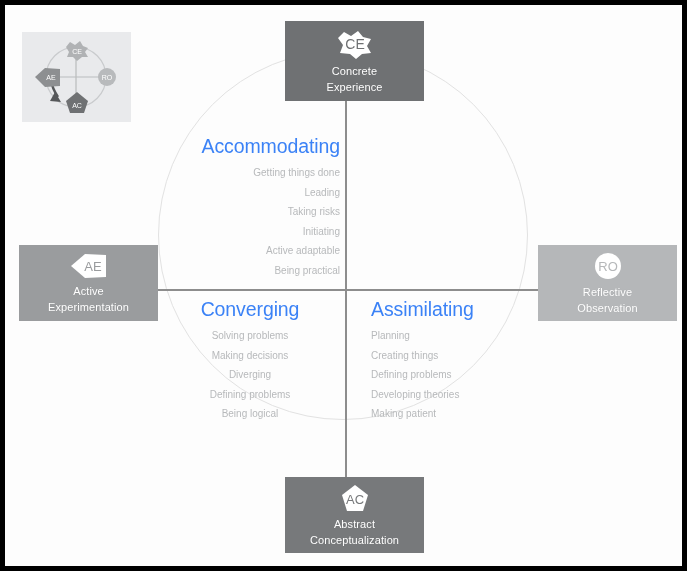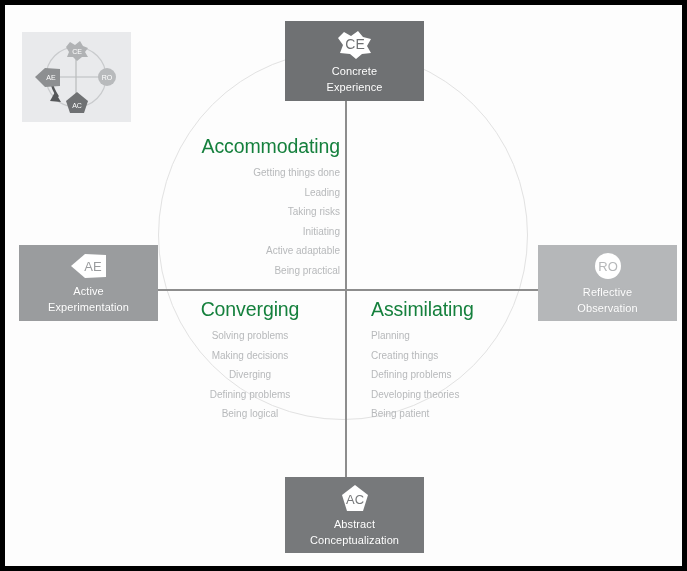--- a/index.html
+++ b/index.html
@@ -107,21 +107,21 @@
 
   
   .quad {
     position: absolute;
     width: 180px;
   }
   .quad h2 {
     margin: 0 0 5px 0;
     font-size: 19.5px;
     font-weight: normal;
-    color: #15803d;
+    color: #3b82f6;
     letter-spacing: -0.1px;
   }
   .quad ul {
     margin: 0;
     padding: 0;
     list-style: none;
   }
   .quad li {
     font-size: 10px;
     line-height: 19.5px;
@@ -177,21 +177,21 @@
       </ul>
     </div>
 
     <div class="quad" id="quad-assimilating">
       <h2>Assimilating</h2>
       <ul>
         <li>Planning</li>
         <li>Creating things</li>
         <li>Defining problems</li>
         <li>Developing theories</li>
-        <li>Being patient</li>
+        <li>Making patient</li>
       </ul>
     </div>
 
     <div class="pole" id="pole-ce">
       <span class="icon-wrap">
         <svg width="38" height="32" viewBox="0 0 38 32">
           <path d="M8 4 L15 8 L22 3 L27 9 L35 11 L31 18 L35 25 L26 26 L20 31 L14 26 L4 25 L7 17 L2 10 Z" fill="#ffffff"></path>
           <text x="19" y="21" font-family="Liberation Sans, sans-serif" font-size="14" fill="#6f7173" text-anchor="middle">CE</text>
         </svg>
       </span>

